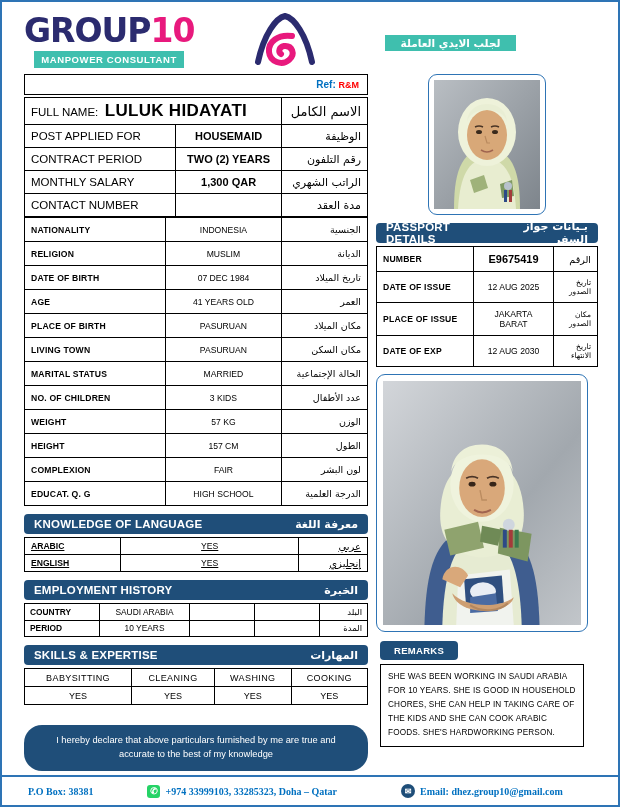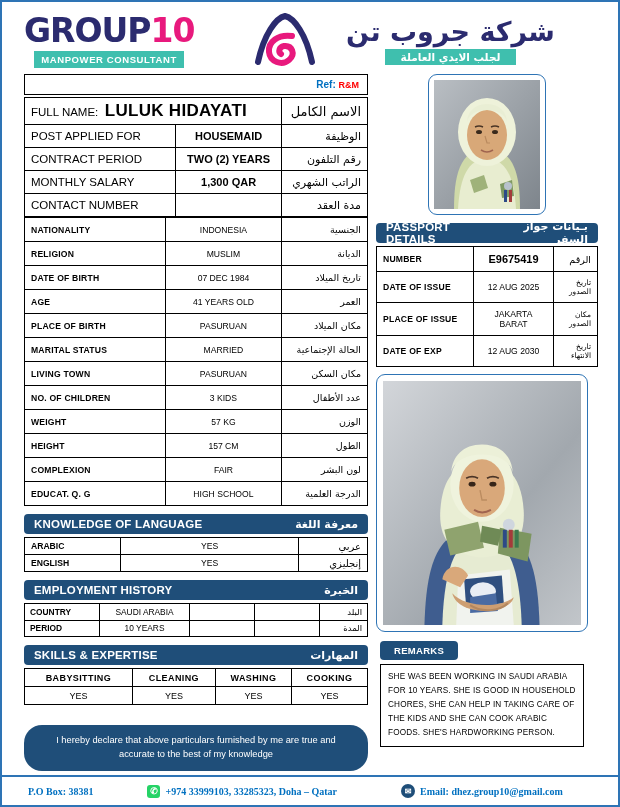--- a/index.html
+++ b/index.html
@@ -86,37 +86,37 @@
   }
 
   
   .t-det td { border: 1.1px solid #000; height: 24px; font-size: 8.6px; padding: 6px 6px; }
   .t-det .lbl { width: 41%; font-weight: bold; letter-spacing: 0.2px; }
   .t-det .val { width: 34%; text-align: center; }
   .t-det .ar { width: 25%; text-align: right; direction: rtl; font-size: 9.5px;
       font-family: "DejaVu Sans", sans-serif; }
 
   
-  .t-lang td { border: 1.1px solid #000; height: 17px; font-size: 8.6px; padding: 0 6px; }
+  .t-lang td { border: 1.1px solid #000; height: 17px; font-size: 8.6px; padding: 0 6px; text-decoration: underline; }
   .t-lang .lbl { width: 28%; font-weight: bold; }
   .t-lang .val { text-align: center; }
   .t-lang .ar { width: 20%; text-align: right; direction: rtl; font-size: 10px;
       font-family: "DejaVu Sans", sans-serif; }
 
   
   .t-emp td { border: 1.1px solid #000; height: 16.5px; font-size: 8.4px; padding: 0 5px; }
   .t-emp .lbl { width: 22%; font-weight: bold; }
   .t-emp .val { width: 26%; text-align: center; }
   .t-emp .blank { width: 19%; }
   .t-emp .ar { width: 14%; text-align: right; direction: rtl; font-size: 8.5px;
       font-family: "DejaVu Sans", sans-serif; }
 
   
   .t-skill td { border: 1.1px solid #000; height: 18px; font-size: 9px; text-align: center; }
-  .t-skill .hd { font-weight: bold; letter-spacing: 0.4px; }
+  .t-skill .hd { font-weight: normal; letter-spacing: 0.4px; }
 
   .declare {
     margin-top: 20px; background: #1F4E79; color: #fff;
     border-radius: 18px; text-align: center;
     font-size: 9.3px; line-height: 1.5; padding: 9px 22px;
   }
 
   
   .photo-id {
     width: 118px; height: 141px; border: 1.5px solid #2E74B5;
@@ -170,21 +170,20 @@
 
     <div class="logo-mark">
       <svg width="62" height="58" viewBox="0 0 62 58" aria-hidden="true">
         <path d="M4 50 C 10 22, 22 6, 31 4 C 40 6, 52 22, 58 50" fill="none" stroke="#2B2B6F" stroke-width="6" stroke-linecap="round"></path>
         <path d="M38 24 C 24 22, 14 30, 15 40 C 16 50, 28 54, 35 48
                  C 42 42, 38 33, 30 34 C 25 35, 24 40, 27 42" fill="none" stroke="#E8197D" stroke-width="6" stroke-linecap="round"></path>
       </svg>
     </div>
 
     <div class="arabic-brand">
-      <div class="ar-main">شركة جروب تن</div>
       <div class="ar-sub">لجلب الايدي العاملة</div>
     </div>
   </div>
 
   <div class="body-wrap">
 
     <div class="col-left">
 
       <div class="office-row">
         <span class="ref-wrap">
@@ -246,28 +245,28 @@
               <td class="lbl">AGE</td>
               <td class="val">41 YEARS OLD</td>
               <td class="ar">العمر</td>
             </tr>
         <tr>
               <td class="lbl">PLACE OF BIRTH</td>
               <td class="val">PASURUAN</td>
               <td class="ar">مكان الميلاد</td>
             </tr>
         <tr>
+              <td class="lbl">LIVING TOWN</td>
+              <td class="val">PASURUAN</td>
+              <td class="ar">مكان السكن</td>
+            </tr>
+        <tr>
               <td class="lbl">MARITAL STATUS</td>
               <td class="val">MARRIED</td>
               <td class="ar">الحالة الإجتماعية</td>
-            </tr>
-        <tr>
-              <td class="lbl">LIVING TOWN</td>
-              <td class="val">PASURUAN</td>
-              <td class="ar">مكان السكن</td>
             </tr>
         <tr>
               <td class="lbl">NO. OF CHILDREN</td>
               <td class="val">3 KIDS</td>
               <td class="ar">عدد الأطفال</td>
             </tr>
         <tr>
               <td class="lbl">WEIGHT</td>
               <td class="val">57 KG</td>
               <td class="ar">الوزن</td>

